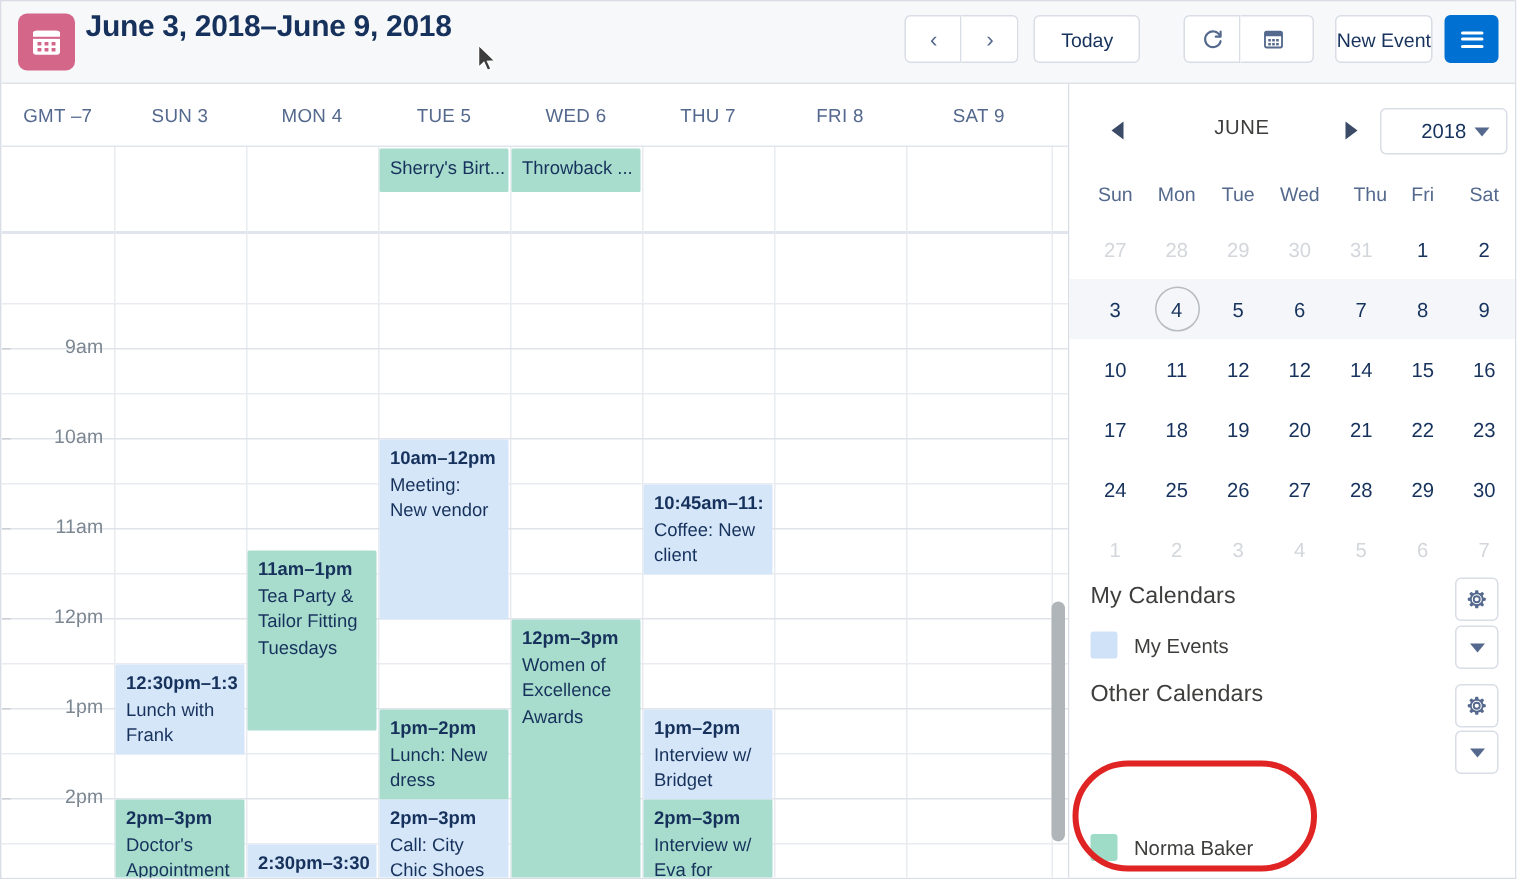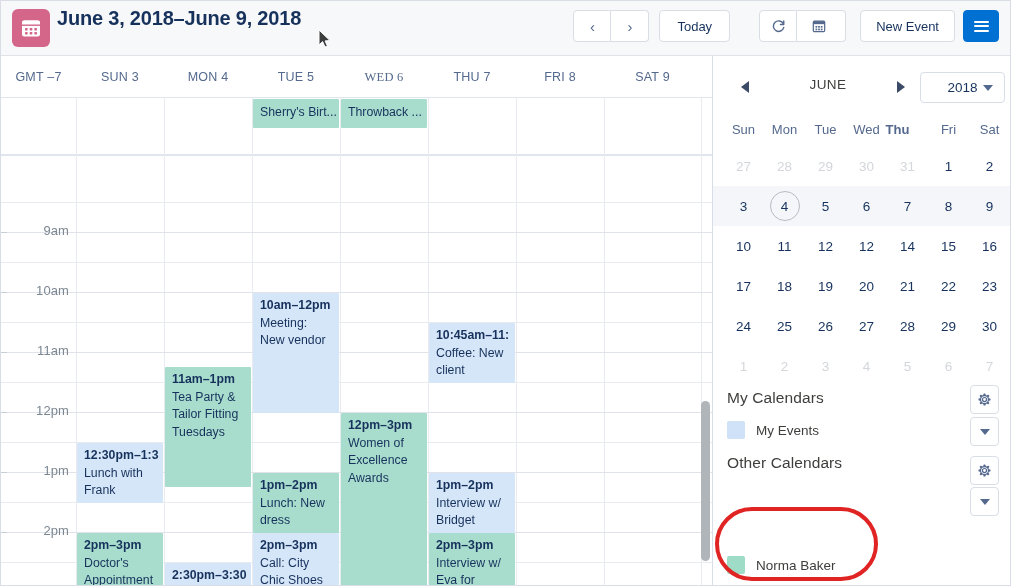--- a/index.html
+++ b/index.html
@@ -52,21 +52,21 @@
   .btn-group .btn { border-radius: 0; border-left-width: 0; }
   .btn-group .btn:first-child { border-radius: 4px 0 0 4px; border-left-width: 1px; }
   .btn-group .btn:last-child { border-radius: 0 4px 4px 0; }
   .icon-btn { width: 38px; padding: 0; }
   .chev { font-size: 15px; color: #54698d; line-height: 1; }
   #today-btn { margin-right: 29px; color: #16325c; padding: 0 17px; }
   #refresh-btn { margin-right: 0; }
   #viewpick-btn { width: 49px; padding: 0; gap: 5px; border-left-width: 0; border-radius: 0 4px 4px 0; }
   #refresh-btn { border-radius: 4px 0 0 4px; }
   #viewpick-wrap { display: flex; margin-right: 14px; }
-  #new-event-btn { color: #16325c; padding: 0 15px; margin-right: 8px; }
+  #new-event-btn { color: #16325c; padding: 0 0; margin-right: 8px; }
   #menu-btn {
     width: 36px; height: 32px; background: #0070d2; border: 1px solid #0070d2;
     border-radius: 4px; display: flex; align-items: center; justify-content: center;
     cursor: pointer; padding: 0;
   }
   .hamburger { width: 15px; }
   .hamburger span { display: block; height: 2px; background: #fff; margin: 2.5px 0; border-radius: 1px; }
 
   
   #grid-wrap {
@@ -262,21 +262,21 @@
       </div>
     </div>
   </div>
 
   <div id="grid-wrap">
     <div id="daybar">
         <div class="day-head tz" style="left: 0px; width: 75px;">GMT –7</div>
         <div class="day-head" style="left: 75px; width: 88px;">SUN 3</div>
         <div class="day-head" style="left: 163px; width: 88px;">MON 4</div>
         <div class="day-head" style="left: 251px; width: 88px;">TUE 5</div>
-        <div class="day-head" style="left: 339px; width: 88px; font-family: Liberation Serif, serif;">WED 6</div>
+        <div class="day-head" style="left: 339px; width: 88px;">WED 6</div>
         <div class="day-head" style="left: 427px; width: 88px;">THU 7</div>
         <div class="day-head" style="left: 515px; width: 88px;">FRI 8</div>
         <div class="day-head" style="left: 603px; width: 97px;">SAT 9</div>
       </div>
     <div id="allday">
         <div class="vline" style="left: 75px;"></div>
         <div class="vline" style="left: 163px;"></div>
         <div class="vline" style="left: 251px;"></div>
         <div class="vline" style="left: 339px;"></div>
         <div class="vline" style="left: 427px;"></div>
@@ -388,21 +388,21 @@
         <span class="ycar"></span>
       </div>
     </div>
 
     <div id="mini-cal">
         <div class="mc-row dow">
           <div class="mc-cell" style="left: 10px;">Sun</div>
           <div class="mc-cell" style="left: 51px;">Mon</div>
           <div class="mc-cell" style="left: 92px;">Tue</div>
           <div class="mc-cell" style="left: 133px;">Wed</div>
-          <div class="mc-cell" style="left: 164px; font-weight: bold;">Thu</div>
+          <div class="mc-cell" style="left: 180px;">Thu</div>
           <div class="mc-cell" style="left: 215px;">Fri</div>
           <div class="mc-cell" style="left: 256px;">Sat</div>
         </div>
         <div class="mc-row">
           <div class="mc-cell muted" style="left: 10px;">27</div>
           <div class="mc-cell muted" style="left: 51px;">28</div>
           <div class="mc-cell muted" style="left: 92px;">29</div>
           <div class="mc-cell muted" style="left: 133px;">30</div>
           <div class="mc-cell muted" style="left: 174px;">31</div>
           <div class="mc-cell" style="left: 215px;">1</div>

